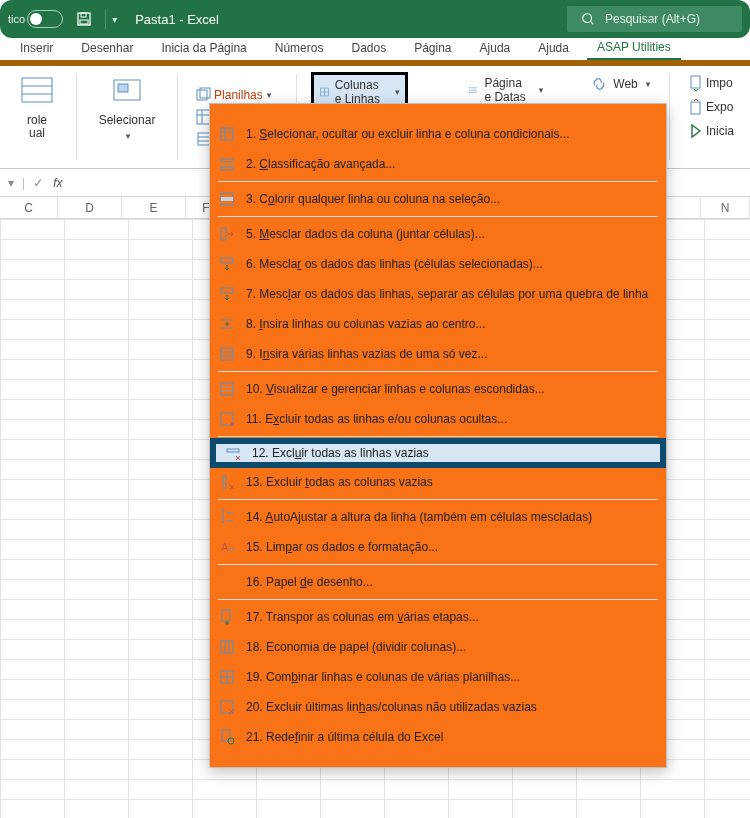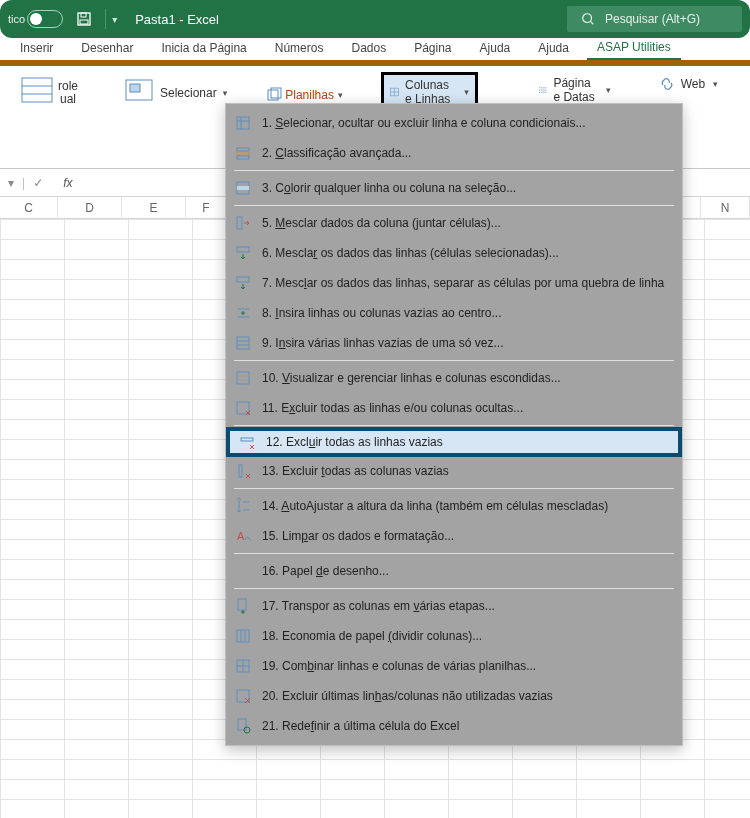--- a/index.html
+++ b/index.html
@@ -17,21 +17,21 @@
 
     
     .tabs { height: 28px; background: #fff; border-bottom: 6px solid #a16207; display: flex; align-items: flex-end; padding-left: 10px; }
     .tab { padding: 6px 10px 5px; margin-right: 8px; color: #444; cursor: default; }
     .tab.active { color: #217346; border-bottom: 2px solid #217346; padding-bottom: 4px; font-weight: 400; }
 
     
     .ribbon { background: #fff; border-bottom: 1px solid #c8c8c8; display: flex; align-items: stretch; padding: 4px 6px; gap: 6px; height: 103px; }
     .rgroup { display: flex; flex-direction: column; justify-content: flex-start; padding: 2px 6px; }
     .rsep { width: 1px; background: #e1e1e1; margin: 4px 2px; }
-    .bigbtn { display: flex; flex-direction: row; align-items: center; gap: 4px; padding: 4px 8px; }
+    .bigbtn { display: flex; flex-direction: column; align-items: center; gap: 4px; padding: 4px 8px; }
     .bigbtn .bicon { width: 34px; height: 34px; }
     .bigbtn .lbl { font-size: 12px; line-height: 13px; text-align: center; color: #333; }
     .row-item { display: flex; align-items: center; gap: 2px; padding: 2px 4px; height: 22px; }
     .row-item .sicon { width: 16px; height: 16px; flex: 0 0 16px; }
     .row-item .lbl { font-size: 12px; color: #c2410c; }
     .dd { font-size: 9px; color: #555; margin-left: 2px; }
     .ribbon-btn { display: flex; align-items: center; gap: 6px; padding: 3px 6px; border: 1px solid transparent; }
     .ribbon-btn.open { border: 3px solid #000000; background: #d6e6f5; }
 
     .right-group { display: flex; flex-direction: column; gap: 2px; padding: 2px 6px; }
@@ -46,24 +46,24 @@
     .colhdr .ch { flex: 0 0 64px; text-align: center; color: #666; font-size: 12px; border-right: 1px solid #e3e3e3; height: 22px; line-height: 22px; }
     .colhdr .spacer { flex: 1; }
 
     
     .grid { position: relative; height: 600px; background-image:
         linear-gradient(#e3e3e3 1px, transparent 1px),
         linear-gradient(90deg, #e3e3e3 1px, transparent 1px);
       background-size: 64px 20px; }
 
     
-    .menu { position: absolute; top: 103px; left: 225px; width: 458px; background: #a3a3a3;
-      box-shadow: 0 4px 14px rgba(0,0,0,0.25); border: 1px solid #bfbfbf; padding: 4px 0; }
+    .menu { position: absolute; top: 103px; left: 209px; width: 458px; background: #f97316;
+      box-shadow: 0 4px 14px rgba(0,0,0,0.25); border: 1px solid #bfbfbf; padding: 15px 0; }
     .mitem { display: flex; align-items: center; height: 30px; padding: 0 10px 0 8px; gap: 10px; }
-    .mitem:hover, .mitem.hover { background: #d6e6f5; border: 4px solid #0c4a6e; height: 30px; margin: -1px 0; }
+    .mitem:hover, .mitem.hover { background: #d6e6f5; border: 6px solid #0c4a6e; height: 30px; margin: -1px 0; }
     .mitem .micon { width: 18px; height: 18px; flex: 0 0 18px; display: flex; justify-content: center; align-items: center; }
     .mitem .mtext { font-size: 12px; color: #222; }
     .mitem .mtext .u { text-decoration: underline; }
     .msep { height: 1px; background: #e1e1e1; margin: 2px 8px; }
 
     svg { display: block; }
   </style>
 </head>
 <body>
 
@@ -225,21 +225,21 @@
         </svg>
       <span class="lbl">Inicia</span>
     </div>
   </div>
 </div>
 
 <div class="fxbar">
   <span style="color:#888;">▾</span>
   <span class="sep">|</span>
   <span style="color:#888;">✓</span>
-  <span style="font-style:italic;margin-left:20px;color:#555;">fx</span>
+  <span style="font-style:italic;margin-left:10px;color:#555;">fx</span>
 </div>
 
 <div class="colhdr">
   <div class="ch" style="flex:0 0 58px;">C</div>
   <div class="ch">D</div>
   <div class="ch">E</div>
   <div class="ch" style="flex:0 0 40px;border-right:none;">F</div>
   <div class="spacer"></div>
   <div class="ch" style="flex:0 0 50px;border-left:1px solid #e3e3e3;">N</div>
 </div>

